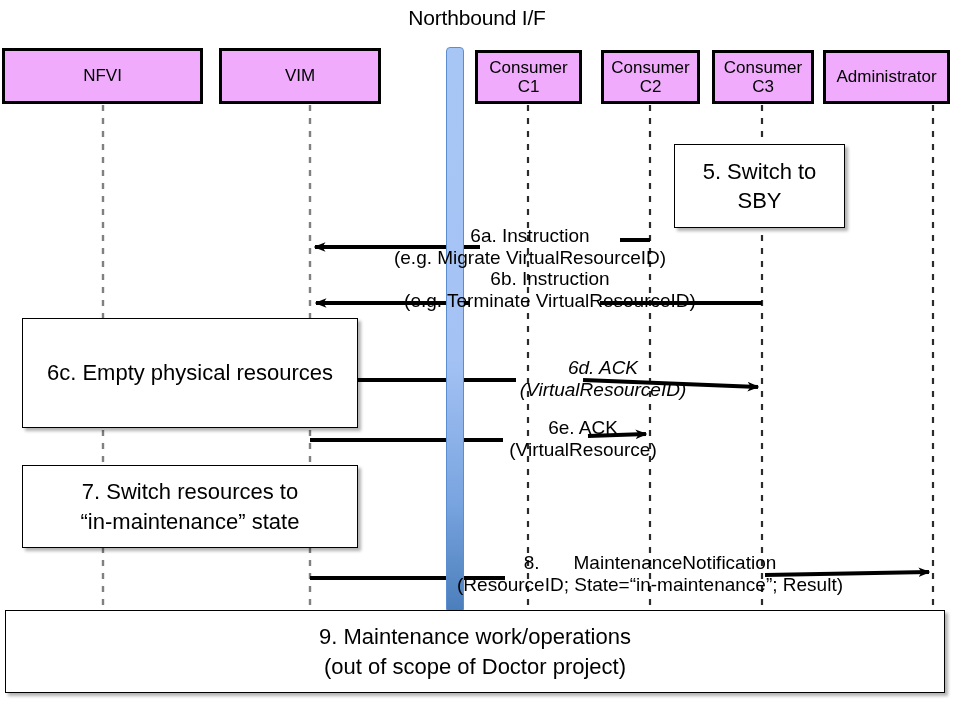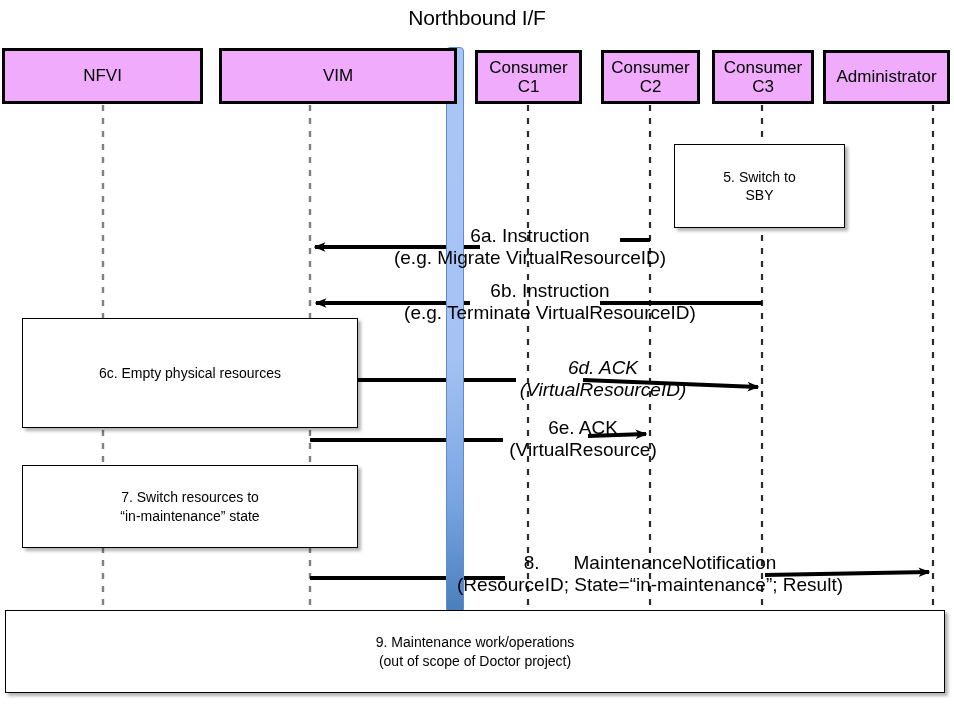--- a/index.html
+++ b/index.html
@@ -59,21 +59,21 @@
   
   .note-box {
     position: absolute;
     box-sizing: border-box;
     border: 1.6px solid #000000;
     background: #ffffff;
     display: flex;
     align-items: center;
     justify-content: center;
     text-align: center;
-    font-size: 14px;
+    font-size: 22px;
     line-height: 1.32;
     box-shadow: 3px 3px 3px rgba(0,0,0,0.30);
     z-index: 5;
   }
 
   
   .nb-bar {
     position: absolute;
     left: 446px;
     top: 47px;
@@ -152,21 +152,21 @@
     <g stroke="#000000" stroke-width="4" fill="none">
       <line x1="310" y1="578" x2="505" y2="578"></line>
       <line x1="765" y1="575" x2="929" y2="572" marker-end="url(#arrow-right)"></line>
     </g>
   </svg>
 
   <div class="actor-box" style="left:2px; top:48px; width:201px; height:56px;">
     <span class="actor-label">NFVI</span>
   </div>
 
-  <div class="actor-box" style="left:219px; top:48px; width:238px; height:56px;">
+  <div class="actor-box" style="left:219px; top:48px; width:162px; height:56px;">
     <span class="actor-label">VIM</span>
   </div>
 
   <div class="actor-box" style="left:475px; top:50px; width:107px; height:54px; flex-direction:column;">
     <span class="actor-label">Consumer</span>
     <span class="actor-label">C1</span>
   </div>
 
   <div class="actor-box" style="left:601px; top:50px; width:99px; height:54px; flex-direction:column;">
     <span class="actor-label">Consumer</span>
@@ -199,21 +199,21 @@
   <div class="note-box" style="left:5px; top:610px; width:940px; height:83px; flex-direction:column;">
     <span class="ln">9. Maintenance work/operations</span>
     <span class="ln">(out of scope of Doctor project)</span>
   </div>
 
   <div class="msg-label" style="left:360px; top:225px; width:340px;">
     <span class="ln">6a. Instruction</span>
     <span class="ln">(e.g. Migrate VirtualResourceID)</span>
   </div>
 
-  <div class="msg-label" style="left:360px; top:280px; width:380px;">
+  <div class="msg-label" style="left:360px; top:268px; width:380px;">
     <span class="ln">6b. Instruction</span>
     <span class="ln">(e.g. Terminate VirtualResourceID)</span>
   </div>
 
   <div class="msg-label" style="left:458px; top:357px; width:290px;font-style:italic;">
     <span class="ln">6d. ACK</span>
     <span class="ln">(VirtualResourceID)</span>
   </div>
 
   <div class="msg-label" style="left:438px; top:417px; width:290px;">

